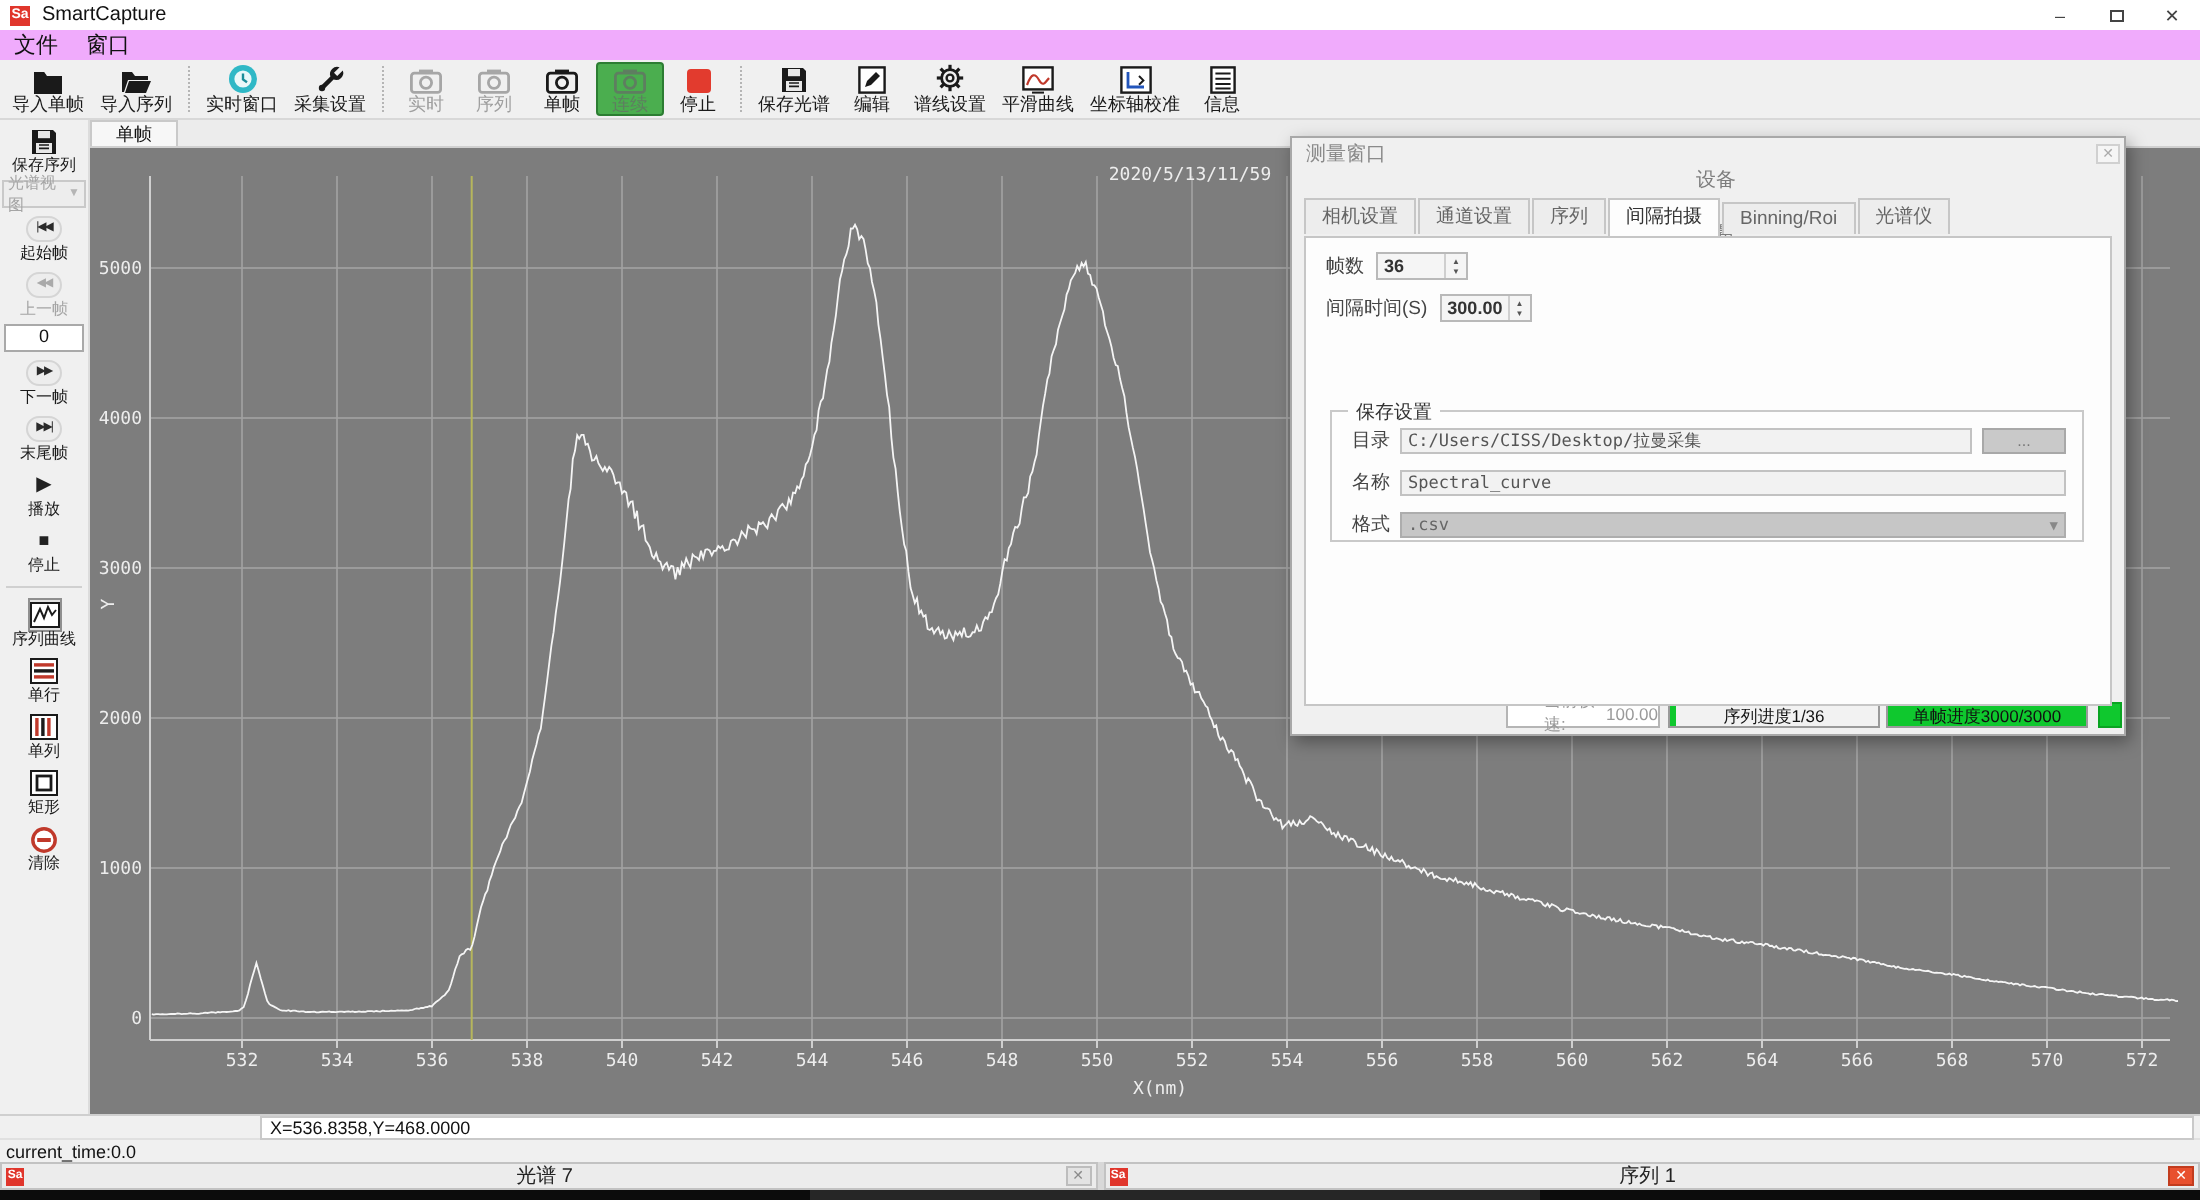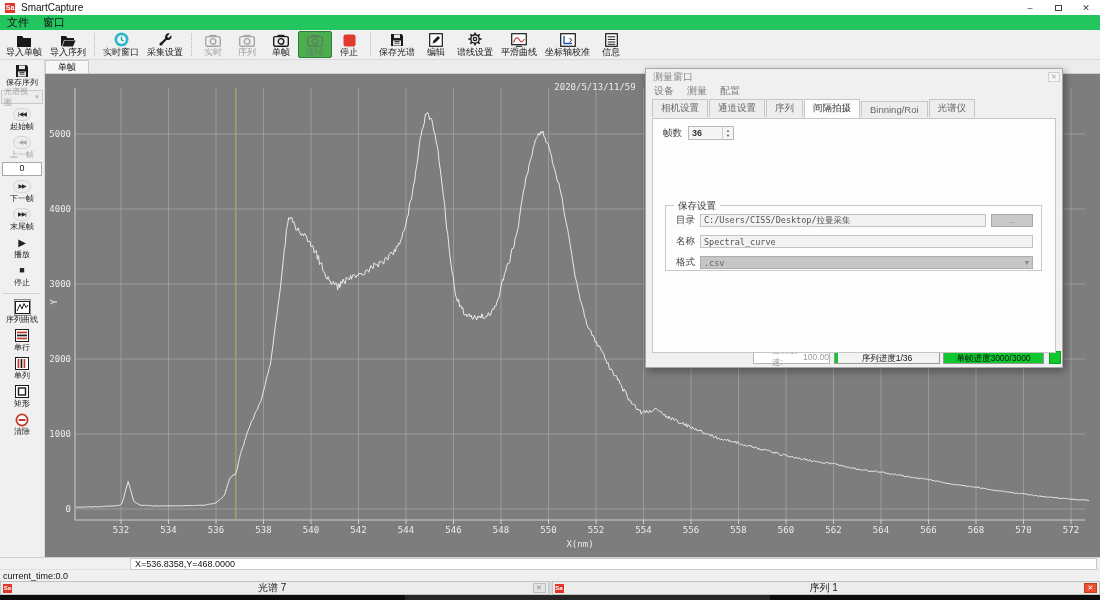--- a/index.html
+++ b/index.html
@@ -9,21 +9,21 @@
   
   #titlebar{height:15px;background:#ffffff;display:flex;align-items:center;padding:0 0 0 5px;}
   .sa-logo{width:10px;height:10px;background:#e0362c;color:#fff;font-size:7px;font-weight:bold;
            display:inline-flex;align-items:center;justify-content:center;flex:none;}
   #titlebar .title{margin-left:6px;font-size:10px;}
   #win-controls{margin-left:auto;display:flex;height:15px;}
   .wbtn{width:28px;height:15px;display:flex;align-items:center;justify-content:center;font-size:9px;color:#444;}
   .wbtn .box{width:7px;height:6px;border:1px solid #444;display:inline-block;}
 
   
-  #menubar{height:15px;background:#22c55e;display:flex;align-items:center;padding-left:7px;gap:14px;font-size:11px;}
+  #menubar{height:15px;background:#f0abfc;display:flex;align-items:center;padding-left:7px;gap:14px;font-size:11px;}
 
   
   #toolbar{height:30px;background:#f0f0f0;border-bottom:1px solid #d8d8d8;display:flex;align-items:stretch;padding:1px 2px;}
   .tb-group{display:flex;align-items:stretch;}
   .tb-sep{width:0;border-left:1px dotted #b5b5b5;margin:2px 4px;}
   .tb-btn{display:flex;flex-direction:column;align-items:center;justify-content:center;
           min-width:34px;padding:0 3px;font-size:9px;line-height:10px;color:#1a1a1a;border:1px solid transparent;}
   .tb-btn .ic{height:15px;display:flex;align-items:flex-end;justify-content:center;}
   .tb-btn.disabled{color:#9f9f9f;}
   .tb-btn.active{background:#4bae4f;border:1px solid #2c7d32;border-radius:2px;color:#5e7e60;}
@@ -67,21 +67,21 @@
   .tk-close.hl{background:#e8502e;border-color:#c23c1e;color:#fff;}
   #os-strip{height:5px;background:#0c0c0c;position:relative;}
   #os-strip .blk{position:absolute;left:405px;width:365px;top:0;height:5px;background:#262626;}
 
   
   #dialog{position:absolute;left:645px;top:68px;width:418px;height:300px;background:#f0f0f0;
           border:1px solid #a8a8a8;box-shadow:2px 3px 8px rgba(0,0,0,0.35);}
   #dlg-titlebar{height:14px;display:flex;align-items:center;padding:2px 2px 0 7px;color:#8a8a8a;font-size:10px;}
   #dlg-close{margin-left:auto;width:12px;height:10px;background:#f5f5f5;border:1px solid #d0d0d0;color:#aaa;
              font-size:7px;display:flex;align-items:center;justify-content:center;}
-  #dlg-menubar{height:16px;display:flex;align-items:center;gap:13px;padding-left:8px;color:#7d7d7d;font-size:10px;}
+  #dlg-menubar{height:16px;display:flex;align-items:center;gap:13px;padding-left:8px;color:#7d7d7d;font-size:10px;flex-direction:column;}
   #dlg-tabs{display:flex;align-items:flex-end;height:18px;padding-left:6px;position:relative;z-index:2;}
   .dlg-tab{padding:2px 8px 2px;font-size:9.5px;color:#666;background:#ededed;border:1px solid #c6c6c6;
            border-bottom:none;margin-right:1px;}
   .dlg-tab.sel{background:#fdfdfd;color:#333;position:relative;top:1px;padding-bottom:3px;}
   #dlg-content{position:absolute;left:6px;right:6px;top:49px;height:235px;background:#fdfdfd;border:1px solid #c6c6c6;z-index:1;}
   .fld-row{display:flex;align-items:center;gap:6px;margin:7px 0 0 10px;font-size:9.5px;color:#444;}
   .spinbox{width:46px;height:14px;background:#f5f5f5;border:1px solid #b9b9b9;display:flex;align-items:center;font-weight:bold;}
   .spinbox .val{flex:1;padding-left:3px;font-size:9px;color:#333;}
   .spin-arrows{width:11px;height:12px;display:flex;flex-direction:column;align-items:center;justify-content:center;
                font-size:4px;color:#555;border-left:1px solid #cfcfcf;}
@@ -535,20 +535,30 @@
     <div class="fld-row">
       <span>帧数</span>
       <span class="spinbox">
         <span class="val">36</span>
         <span class="spin-arrows">
             <span>▲</span>
             <span>▼</span>
           </span>
       </span>
     </div>
+    <div class="fld-row">
+      <span>间隔时间(S)</span>
+      <span class="spinbox">
+        <span class="val">300.00</span>
+        <span class="spin-arrows">
+            <span>▲</span>
+            <span>▼</span>
+          </span>
+      </span>
+    </div>
 
     <div id="save-group">
       <span class="legend">保存设置</span>
       <div class="sg-row">
         <span>目录</span>
         <span class="txt-input">C:/Users/CISS/Desktop/拉曼采集</span>
         <span id="browse-btn">...</span>
       </div>
       <div class="sg-row">
         <span>名称</span>

